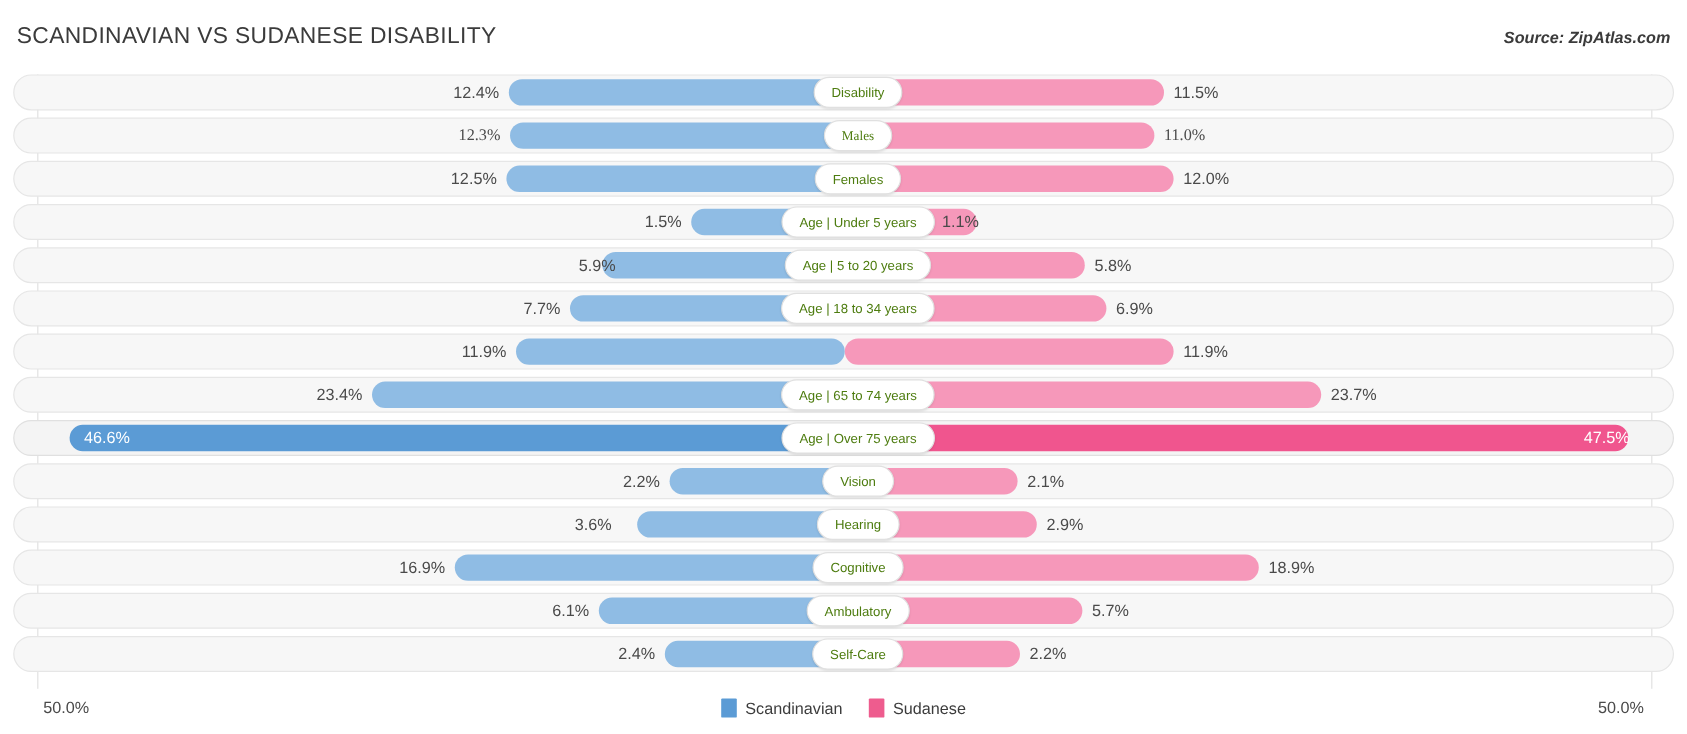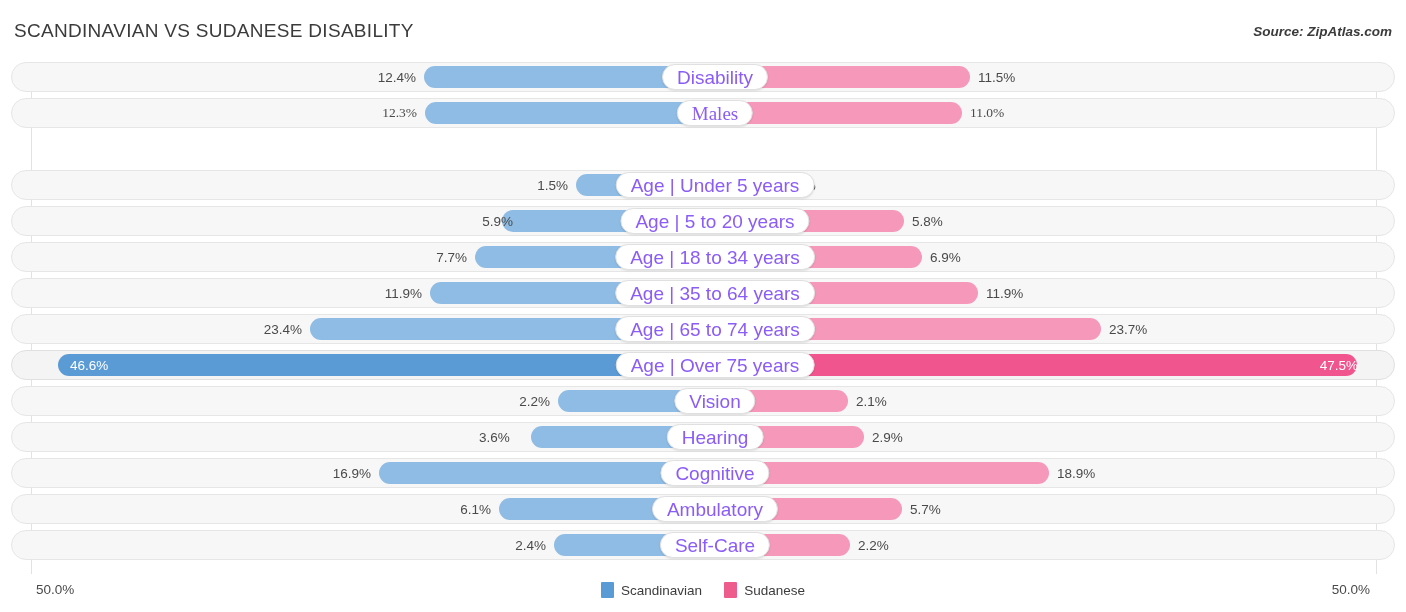--- a/index.html
+++ b/index.html
@@ -64,21 +64,21 @@
     font-size:13.5px;color:#4a4a4a;white-space:nowrap;
   }
   .val.inbar{color:#ffffff;}
   .catpill{
     position:absolute;top:50%;left:703px;transform:translate(-50%,-50%);
     background:#ffffff;
     border:1px solid #e0e0e0;
     border-radius:14px;
     height:26px;line-height:26px;
     padding:0 14px;
-    font-size:19px;color:#8b5cf6;
+    font-size:11px;color:#4d7c0f;
     white-space:nowrap;
     box-shadow:0 1px 2px rgba(0,0,0,.10);
     box-sizing:border-box;
   }
   .footer{
     position:absolute;left:0;top:574px;width:1406px;height:38px;
   }
   .axis-left{
     position:absolute;left:36px;top:8px;font-size:13.5px;color:#4a4a4a;
   }
@@ -111,20 +111,27 @@
       <div class="val" style="left: 966px;">11.5%</div>
       <div class="catpill">Disability</div>
     </div>
     <div class="row" style="top: 36px; font-family: Liberation Serif, serif;">
       <div class="bar left" style="left: 413px; width: 279px;"></div>
       <div class="bar right" style="left: 692px; width: 258px;"></div>
       <div class="val" style="left: 361px; width: 44px; text-align: right;">12.3%</div>
       <div class="val" style="left: 958px;">11.0%</div>
       <div class="catpill">Males</div>
     </div>
+    <div class="row" style="top: 72px;">
+      <div class="bar left" style="left: 410px; width: 282px;"></div>
+      <div class="bar right" style="left: 692px; width: 274px;"></div>
+      <div class="val" style="left: 358px; width: 44px; text-align: right;">12.5%</div>
+      <div class="val" style="left: 974px;">12.0%</div>
+      <div class="catpill">Females</div>
+    </div>
     <div class="row" style="top: 108px;">
       <div class="bar left" style="left: 564px; width: 128px;"></div>
       <div class="bar right" style="left: 692px; width: 110px;"></div>
       <div class="val" style="left: 512px; width: 44px; text-align: right;">1.5%</div>
       <div class="val" style="left: 773px;">1.1%</div>
       <div class="catpill">Age | Under 5 years</div>
     </div>
     <div class="row" style="top: 144px;">
       <div class="bar left" style="left: 490px; width: 202px;"></div>
       <div class="bar right" style="left: 692px; width: 200px;"></div>
@@ -137,21 +144,20 @@
       <div class="bar right" style="left: 692px; width: 218px;"></div>
       <div class="val" style="left: 411px; width: 44px; text-align: right;">7.7%</div>
       <div class="val" style="left: 918px;">6.9%</div>
       <div class="catpill">Age | 18 to 34 years</div>
     </div>
     <div class="row" style="top: 216px;">
       <div class="bar left" style="left: 418px; width: 274px;"></div>
       <div class="bar right" style="left: 692px; width: 274px;"></div>
       <div class="val" style="left: 366px; width: 44px; text-align: right;">11.9%</div>
       <div class="val" style="left: 974px;">11.9%</div>
-      <div class="catpill">Age | 35 to 64 years</div>
     </div>
     <div class="row" style="top: 252px;">
       <div class="bar left" style="left: 298px; width: 394px;"></div>
       <div class="bar right" style="left: 692px; width: 397px;"></div>
       <div class="val" style="left: 246px; width: 44px; text-align: right;">23.4%</div>
       <div class="val" style="left: 1097px;">23.7%</div>
       <div class="catpill">Age | 65 to 74 years</div>
     </div>
     <div class="row hl" style="top: 288px;">
       <div class="bar left" style="left: 46px; width: 646px;"></div>

